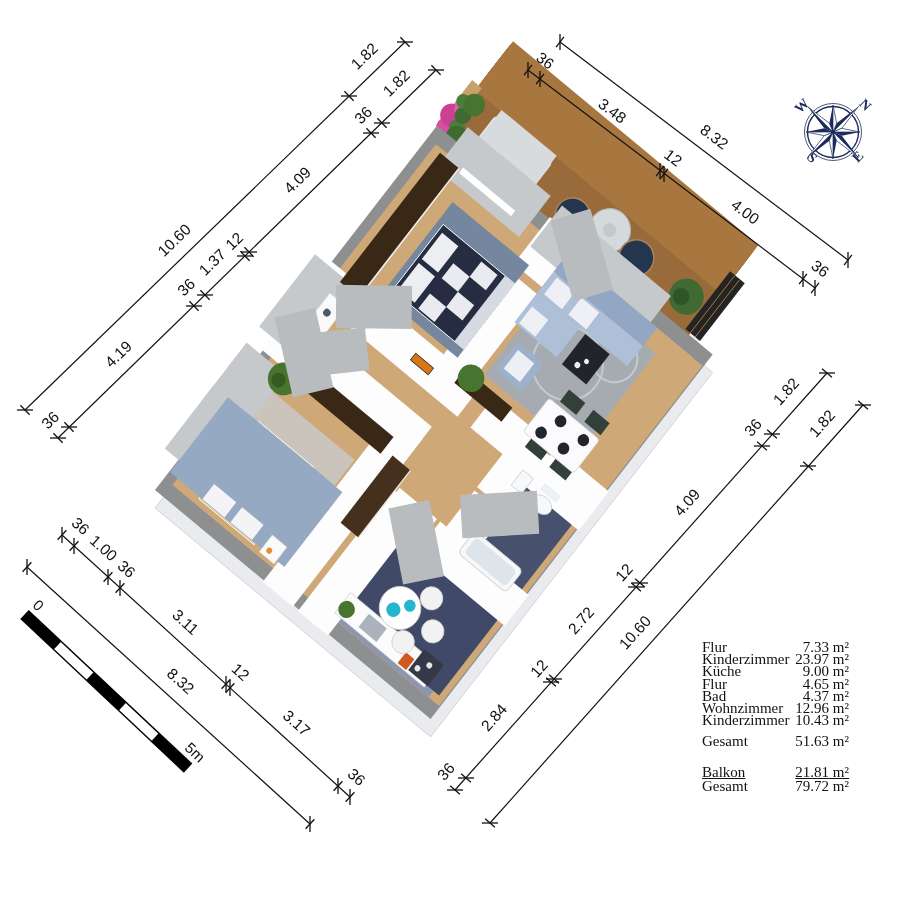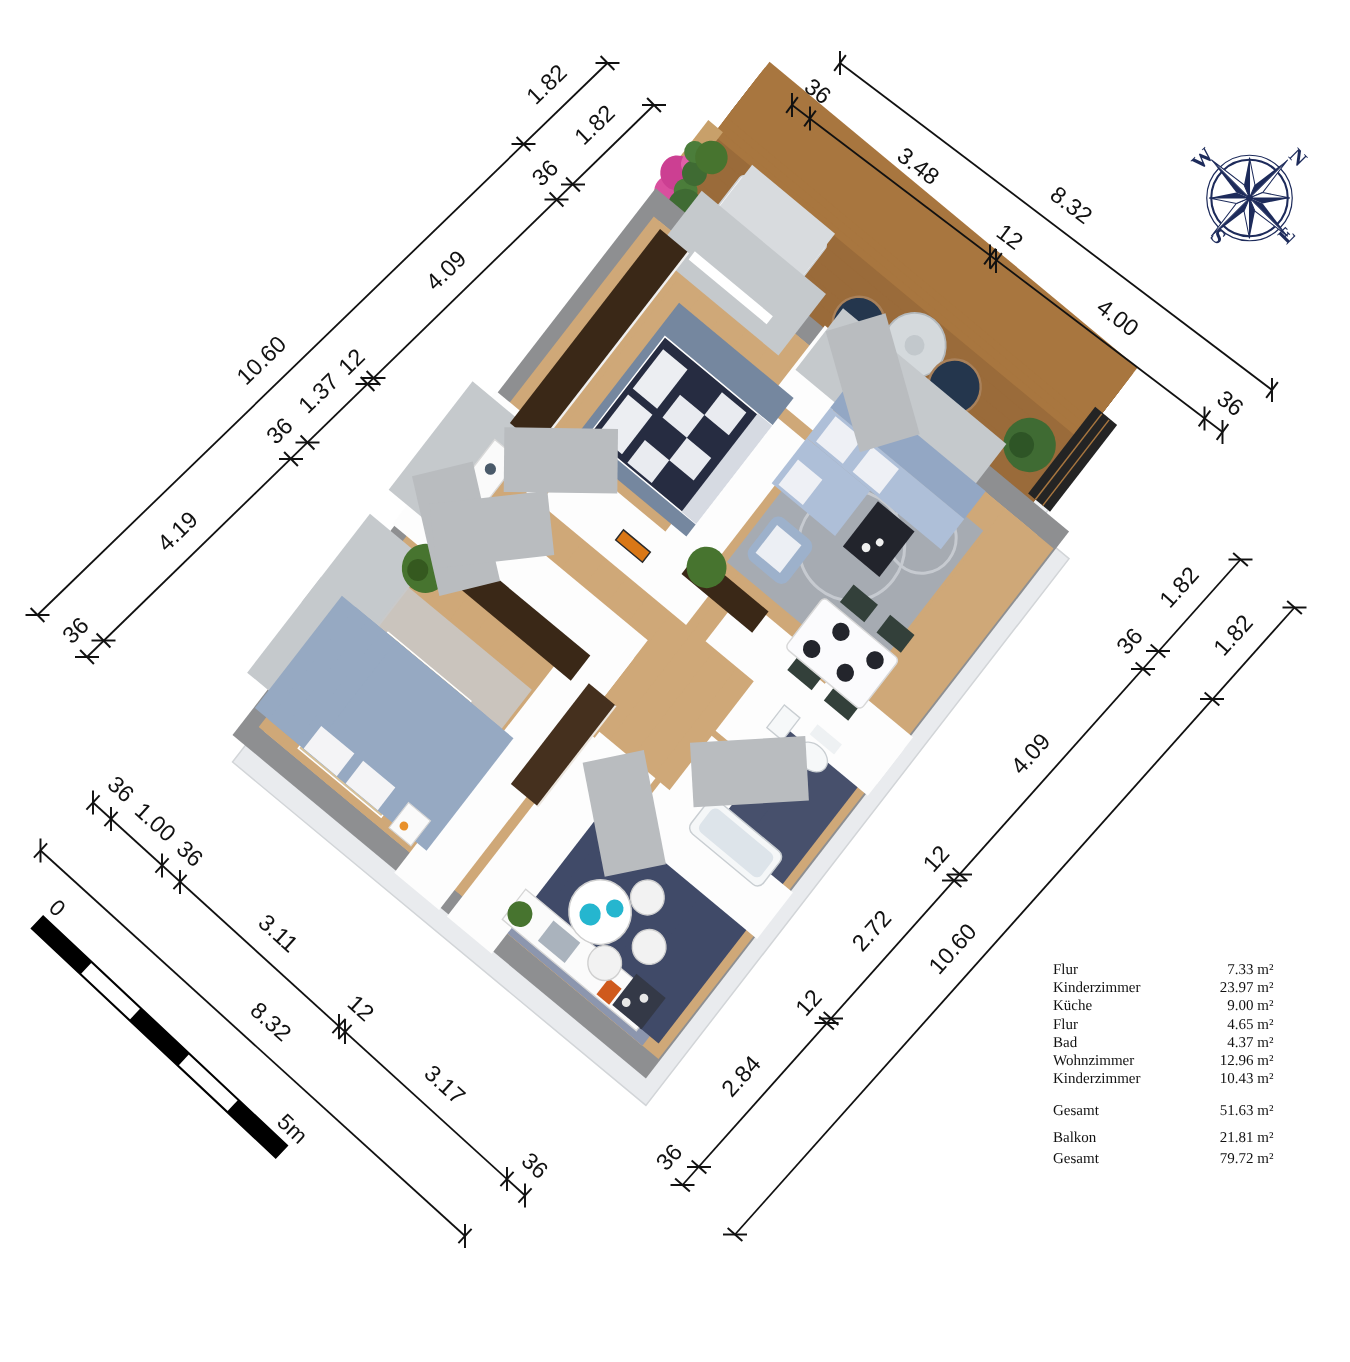--- a/index.html
+++ b/index.html
@@ -5,25 +5,25 @@
   html,body{margin:0;padding:0;background:#fff;}
   #stage{position:relative;width:900px;height:908px;background:#fff;overflow:hidden;
          font-family:"Liberation Sans",sans-serif;}
   svg{position:absolute;left:0;top:0;}
   .dimtxt{font-family:"Liberation Sans",sans-serif;font-size:15.5px;fill:#111;text-anchor:middle;}
   .dimline{stroke:#111;stroke-width:1.2;fill:none;}
   .tick{stroke:#111;stroke-width:1.3;}
   .scaletxt{font-family:"Liberation Sans",sans-serif;font-size:15px;fill:#111;text-anchor:middle;}
   .comptxt{font-family:"Liberation Serif",serif;font-size:14px;fill:#1d2b5b;text-anchor:middle;font-weight:bold;}
   .legend{position:absolute;left:702px;top:641px;width:147px;color:#111;
-          font-family:"Liberation Serif",serif;font-size:10px;line-height:12.2px;}
+          font-family:"Liberation Serif",serif;font-size:15px;line-height:12.2px;}
   .lrow{display:flex;justify-content:space-between;}
   .lrow.bold{font-weight:normal;}
   .lrow.gap1{margin-top:9px;}
-  .lrow.gap2{margin-top:5px;}
+  .lrow.gap2{margin-top:18px;text-decoration:underline;}
   .lrow.gap3{margin-top:2px;}
 </style>
 </head>
 <body>
 
 <div id="stage">
 <svg width="900" height="908" viewBox="0 0 900 908">
   <defs>
     <g id="tick-nw">
           <line class="tick" x1="-4.6" y1="-4.7" x2="4.6" y2="4.7"></line>

